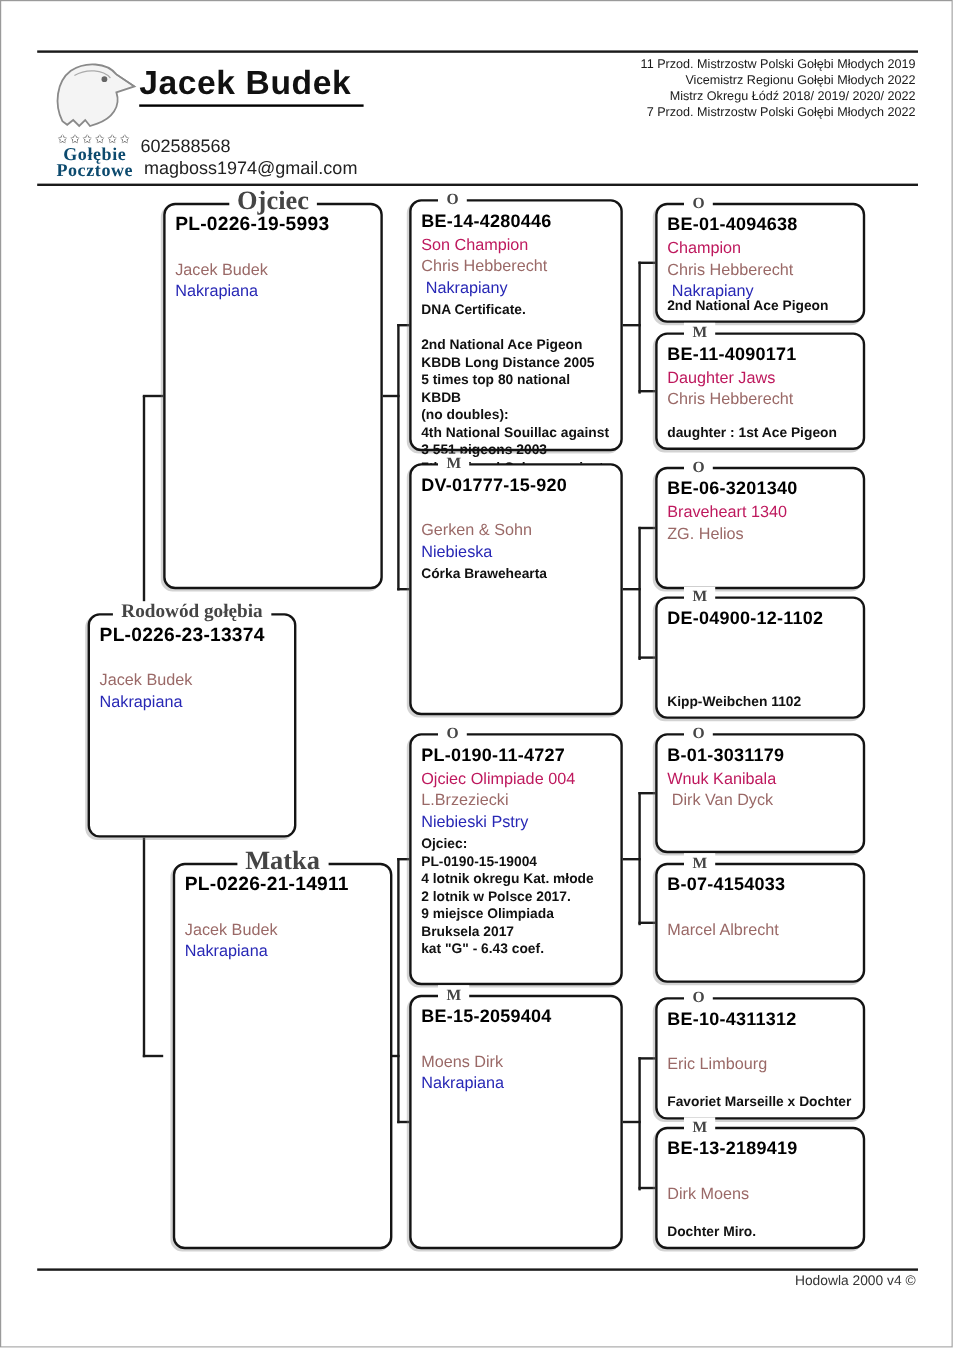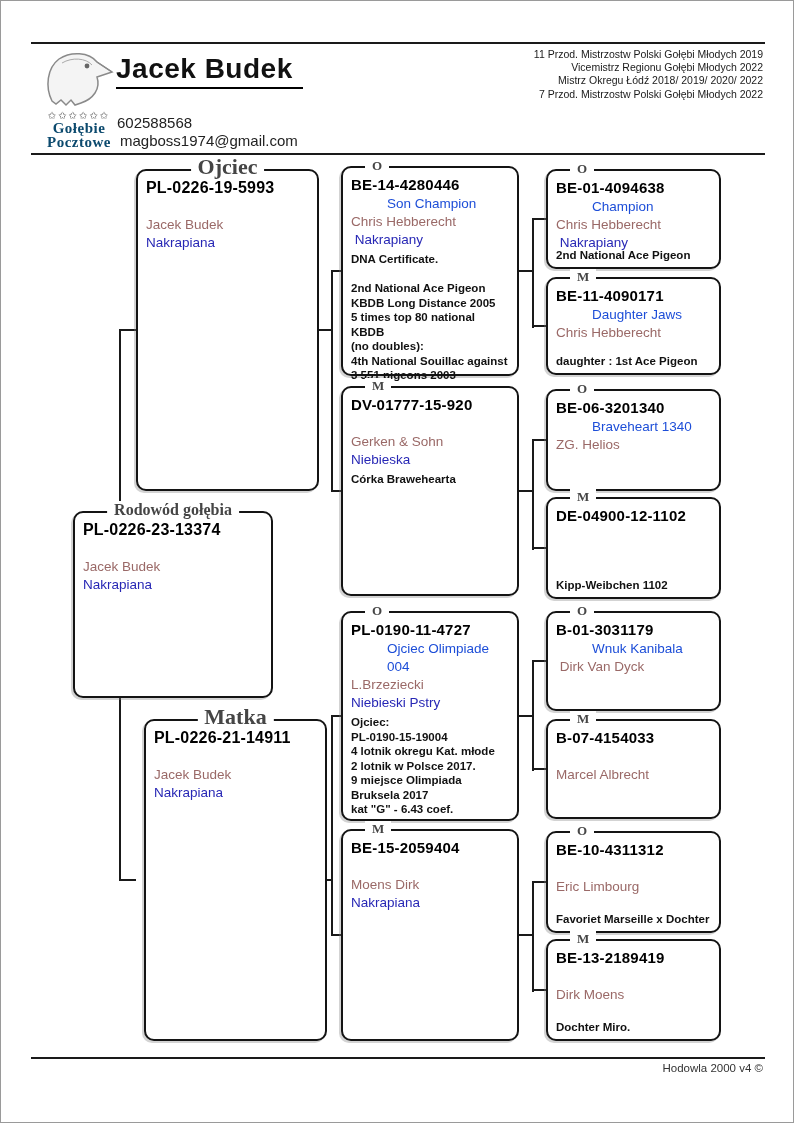--- a/index.html
+++ b/index.html
@@ -33,21 +33,21 @@
   .tag{
     position:absolute;background:#fff;padding:0 7px;white-space:nowrap;
     font-family:"Liberation Serif",serif;font-weight:bold;color:#454545;
   }
   .tag-big{top:-16px;left:50%;transform:translateX(-50%);font-size:22px;line-height:24px;}
   .tag-mid{top:-12px;left:50%;transform:translateX(-50%);font-size:16px;line-height:18px;}
   .tag-sm{top:-10px;left:22px;font-size:13px;line-height:15px;}
   .ln{font-size:13.5px;line-height:18px;min-height:18px;white-space:pre-wrap;}
   .ring{font-weight:bold;font-size:15px;line-height:21px;min-height:21px;color:#000;letter-spacing:.2px;}
   .ring-lg{font-size:16px;}
-  .red{color:#1d4ed8;margin-left:36px;}
+  .red{color:#be185d;}
   .brown{color:#9a6967;}
   .blue{color:#2727b5;}
   .info{font-weight:bold;font-size:11.5px;line-height:14.5px;color:#111;white-space:pre-line;margin-top:3px;}
   .info-bottom{position:absolute;left:8px;right:4px;bottom:5px;margin-top:0;}
   
   .cline{position:absolute;background:#1a1a1a;}
   .cl-h{height:2px;} .cl-v{width:2px;}
   
   .footer-text{position:absolute;right:30px;top:1061px;font-size:11.5px;color:#333;}
 </style>
@@ -112,21 +112,21 @@
     <div class="cline cl-v" style="left:531px;top:659px;height:111px"></div>
     <div class="cline cl-h" style="left:531px;top:659px;width:14px"></div>
     <div class="cline cl-h" style="left:531px;top:767px;width:14px"></div>
 
     <div class="cline cl-h" style="left:518px;top:933px;width:15px"></div>
     <div class="cline cl-v" style="left:531px;top:880px;height:111px"></div>
     <div class="cline cl-h" style="left:531px;top:880px;width:14px"></div>
     <div class="cline cl-h" style="left:531px;top:988px;width:14px"></div>
   </div>
 
-  <div class="pbox" style="left:72px;top:510px;width:200px;height:187px">
+  <div class="pbox" style="left:72px;top:510px;width:174px;height:187px">
     <span class="tag tag-mid">Rodowód gołębia</span>
     <div class="ln ring ring-lg">PL-0226-23-13374</div>
     <div class="ln red"></div>
     <div class="ln brown">Jacek Budek</div>
     <div class="ln blue">Nakrapiana</div>
   </div>
 
   <div class="pbox" style="left:135px;top:168px;width:183px;height:322px">
     <span class="tag tag-big">Ojciec</span>
     <div class="ln ring ring-lg">PL-0226-19-5993</div>

